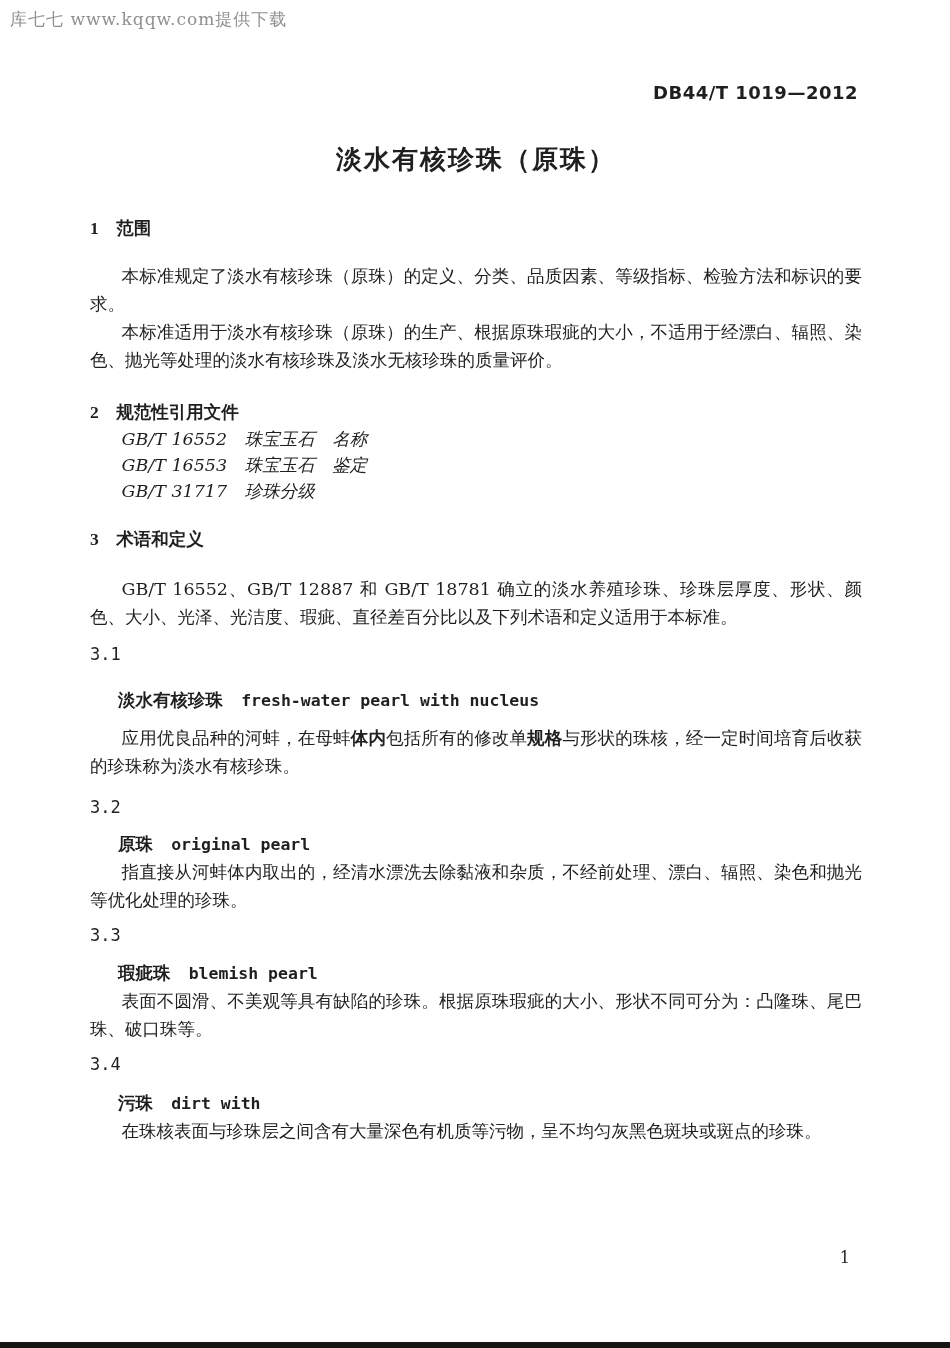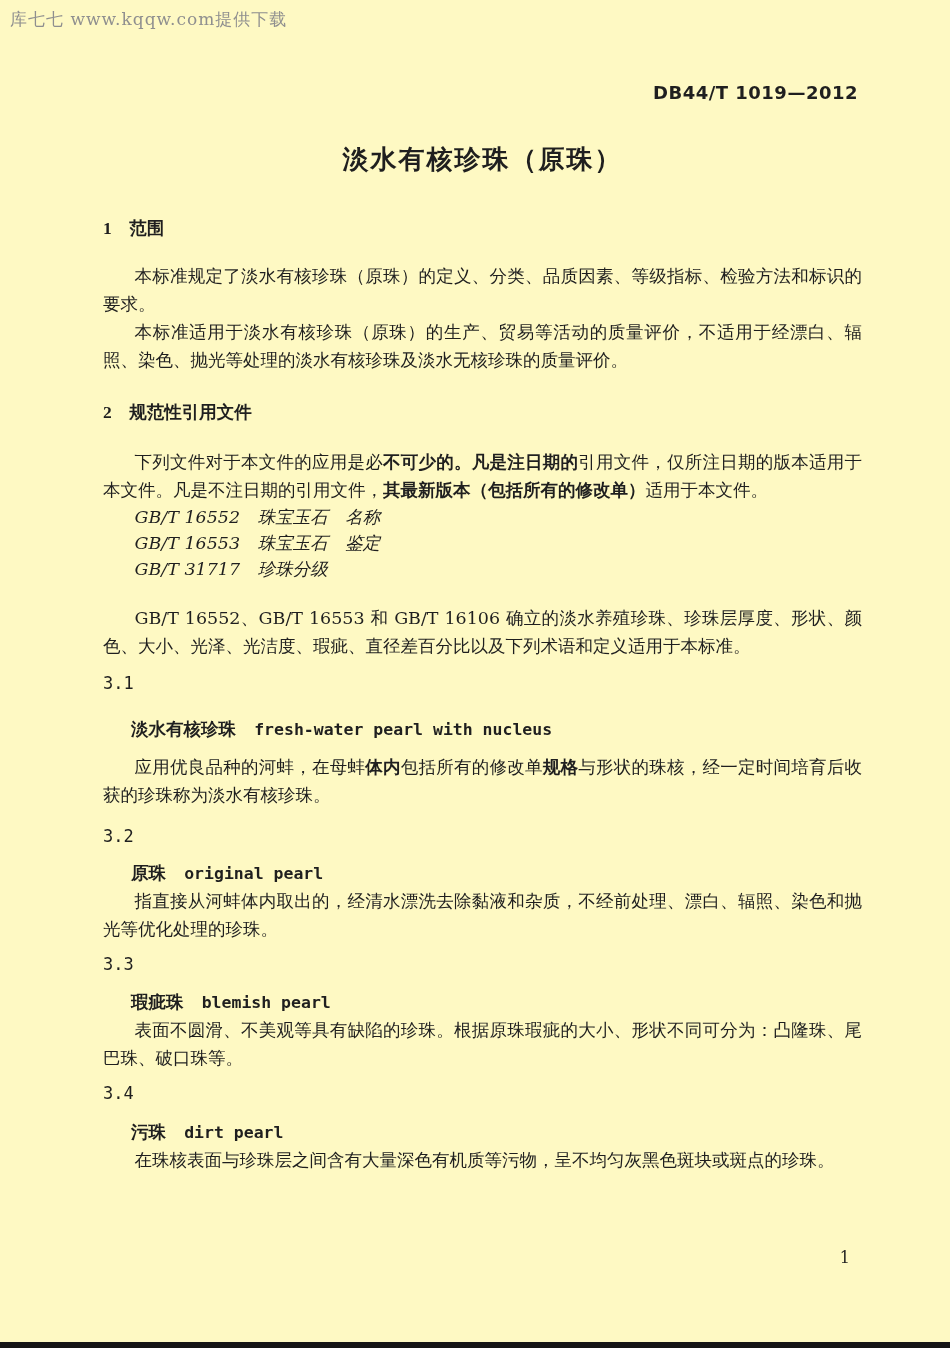--- a/index.html
+++ b/index.html
@@ -1,25 +1,24 @@
 <!DOCTYPE html>
 <html><head>
 <meta charset="utf-8">
 <style>
   * { margin:0; padding:0; box-sizing:border-box; }
   html, body { background:#e9e9e9; }
   .page {
     position:relative;
     width:950px; height:1348px;
     margin:0 auto;
-    background:#fef9c3;
+    background:#ffffff;
     color:#1f1f1f;
     overflow:hidden;
     font-family:"DejaVu Serif","Liberation Serif",serif;
-    padding-left:13px;
   }
   .watermark {
     position:absolute; top:8px; left:10px;
     font-size:17px; color:#8f8f8f; letter-spacing:1px;
   }
   .docnum {
     position:absolute; top:82px; right:92px;
     font-size:18px; font-weight:bold; letter-spacing:.5px;
     font-family:"DejaVu Sans","Liberation Sans",sans-serif;
   }
@@ -62,47 +61,47 @@
 
   <div class="docnum">DB44/T 1019—2012</div>
 
   <div class="content">
 
     <h1 class="title">淡水有核珍珠（原珠）</h1>
 
     <h2 class="sec-head" style="margin-top:37px"><span>1</span><span class="sec-label">范围</span></h2>
 
     <p class="para" style="margin-top:20px">本标准规定了淡水有核珍珠（原珠）的定义、分类、品质因素、等级指标、检验方法和标识的要求。</p>
-    <p class="para">本标准适用于淡水有核珍珠（原珠）的生产、贸易等活动的质量评价，不适用于经漂白、辐照、染色、抛光等处理的淡水有核珍珠及淡水无核珍珠的质量评价。</p>
+    <p class="para">本标准适用于淡水有核珍珠（原珠）的生产、根据原珠瑕疵的大小，不适用于经漂白、辐照、染色、抛光等处理的淡水有核珍珠及淡水无核珍珠的质量评价。</p>
 
     <h2 class="sec-head" style="margin-top:24px"><span>2</span><span class="sec-label">规范性引用文件</span></h2>
 
-    <p class="para" style="margin-top:22px"><span>下列文件对于本文件的应用是必</span><span class="b">不可少的。凡是注日期的</span><span>引用文件，仅所注日期的版本适用于本文件。凡是不注日期的引用文件，</span><span class="b">其最新版本（包括所有的修改单）</span><span>适用于本文件。</span></p>
 
     <p class="ref">GB/T 16552　珠宝玉石　名称</p>
     <p class="ref">GB/T 16553　珠宝玉石　鉴定</p>
     <p class="ref">GB/T 31717　珍珠分级</p>
 
+    <h2 class="sec-head" style="margin-top:21px"><span>3</span><span class="sec-label">术语和定义</span></h2>
 
-    <p class="para" style="margin-top:22px">GB/T 16552、GB/T 16553 和 GB/T 16106 确立的淡水养殖珍珠、珍珠层厚度、形状、颜色、大小、光泽、光洁度、瑕疵、直径差百分比以及下列术语和定义适用于本标准。</p>
+    <p class="para" style="margin-top:22px">GB/T 16552、GB/T 12887 和 GB/T 18781 确立的淡水养殖珍珠、珍珠层厚度、形状、颜色、大小、光泽、光洁度、瑕疵、直径差百分比以及下列术语和定义适用于本标准。</p>
 
     <p class="term-id" style="margin-top:10px">3.1</p>
     <p class="term-line" style="margin-top:20px"><span class="term-zh">淡水有核珍珠</span><span class="term-en">fresh-water pearl with nucleus</span></p>
     <p class="para" style="margin-top:10px"><span>应用优良品种的河蚌，在母蚌</span><span class="b">体内</span><span>包括所有的修改单</span><span class="b">规格</span><span>与形状的珠核，经一定时间培育后收获的珍珠称为淡水有核珍珠。</span></p>
 
     <p class="term-id" style="margin-top:14px">3.2</p>
     <p class="term-line" style="margin-top:11px"><span class="term-zh">原珠</span><span class="term-en">original pearl</span></p>
     <p class="para" style="">指直接从河蚌体内取出的，经清水漂洗去除黏液和杂质，不经前处理、漂白、辐照、染色和抛光等优化处理的珍珠。</p>
 
     <p class="term-id" style="margin-top:8px">3.3</p>
     <p class="term-line" style="margin-top:12px"><span class="term-zh">瑕疵珠</span><span class="term-en">blemish pearl</span></p>
     <p class="para">表面不圆滑、不美观等具有缺陷的珍珠。根据原珠瑕疵的大小、形状不同可分为：凸隆珠、尾巴珠、破口珠等。</p>
 
     <p class="term-id" style="margin-top:8px">3.4</p>
-    <p class="term-line" style="margin-top:13px"><span class="term-zh">污珠</span><span class="term-en">dirt pearl</span></p>
+    <p class="term-line" style="margin-top:13px"><span class="term-zh">污珠</span><span class="term-en">dirt with</span></p>
     <p class="para">在珠核表面与珍珠层之间含有大量深色有机质等污物，呈不均匀灰黑色斑块或斑点的珍珠。</p>
 
   </div>
 
   <div class="pagenum">1</div>
 
   <div class="bottom-bar"></div>
 
 </div>
 

